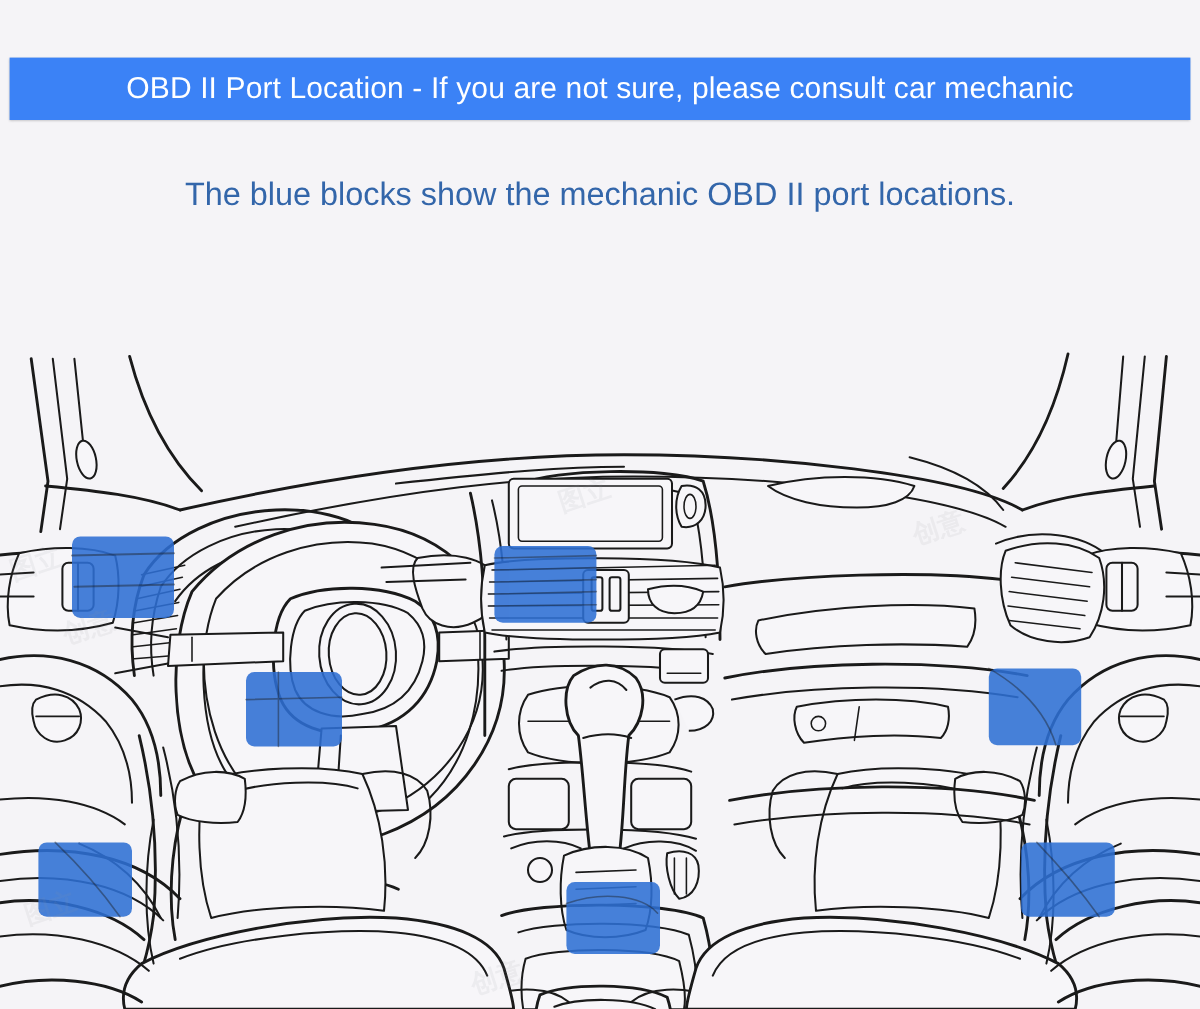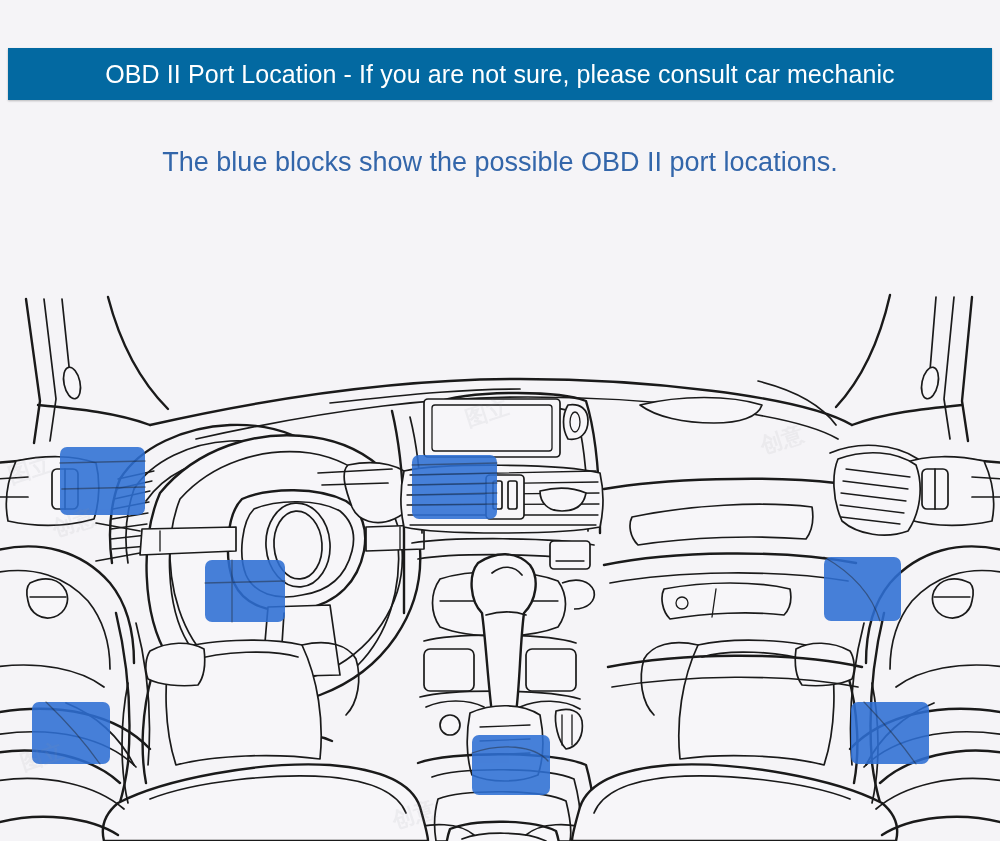--- a/index.html
+++ b/index.html
@@ -18,21 +18,21 @@
     overflow: hidden;
   }
 
   
   #header-bar {
     position: absolute;
     left: 8px;
     top: 48px;
     width: 984px;
     height: 52px;
-    background: #0369a1;
+    background: #3b82f6;
     display: flex;
     align-items: center;
     justify-content: center;
     box-shadow: 0 1px 2px rgba(0,0,0,0.25);
   }
   #header-title {
     color: #ffffff;
     font-size: 25px;
     font-weight: 400;
     letter-spacing: 0.1px;
@@ -76,21 +76,21 @@
 </head>
 <body>
 
 <div id="page">
 
   <div id="header-bar">
     <span id="header-title">OBD II Port Location - If you are not sure, please consult car mechanic</span>
   </div>
 
   <div id="caption">
-    <span class="cap-line">The blue blocks show the possible OBD II port locations.</span>
+    <span class="cap-line">The blue blocks show the mechanic OBD II port locations.</span>
   </div>
 
   <div id="illustration">
     <svg viewBox="0 0 1000 558" xmlns="http://www.w3.org/2000/svg">
       <defs>
         <style>
           .ln { fill:none; stroke:#1a1a1a; stroke-width:2.4; stroke-linecap:round; stroke-linejoin:round; }
           .ln-t { fill:none; stroke:#1a1a1a; stroke-width:1.7; stroke-linecap:round; stroke-linejoin:round; }
           .ln-h { fill:none; stroke:#1a1a1a; stroke-width:1.3; stroke-linecap:round; stroke-linejoin:round; }
           .sf { fill:#f7f6f9; stroke:#1a1a1a; stroke-width:2.4; stroke-linejoin:round; }

